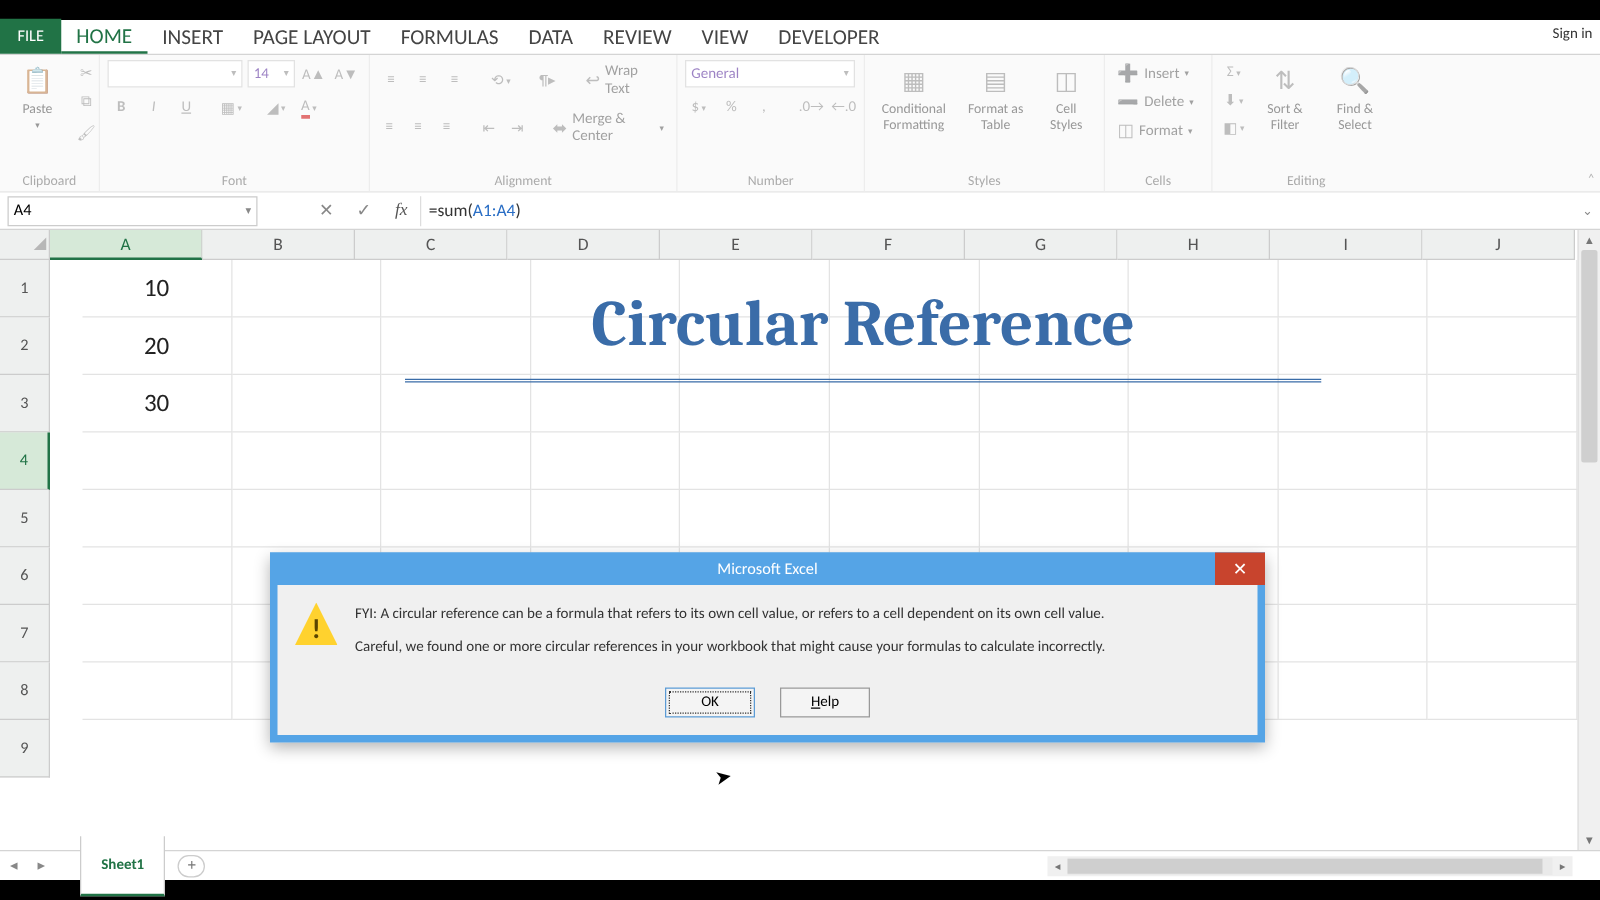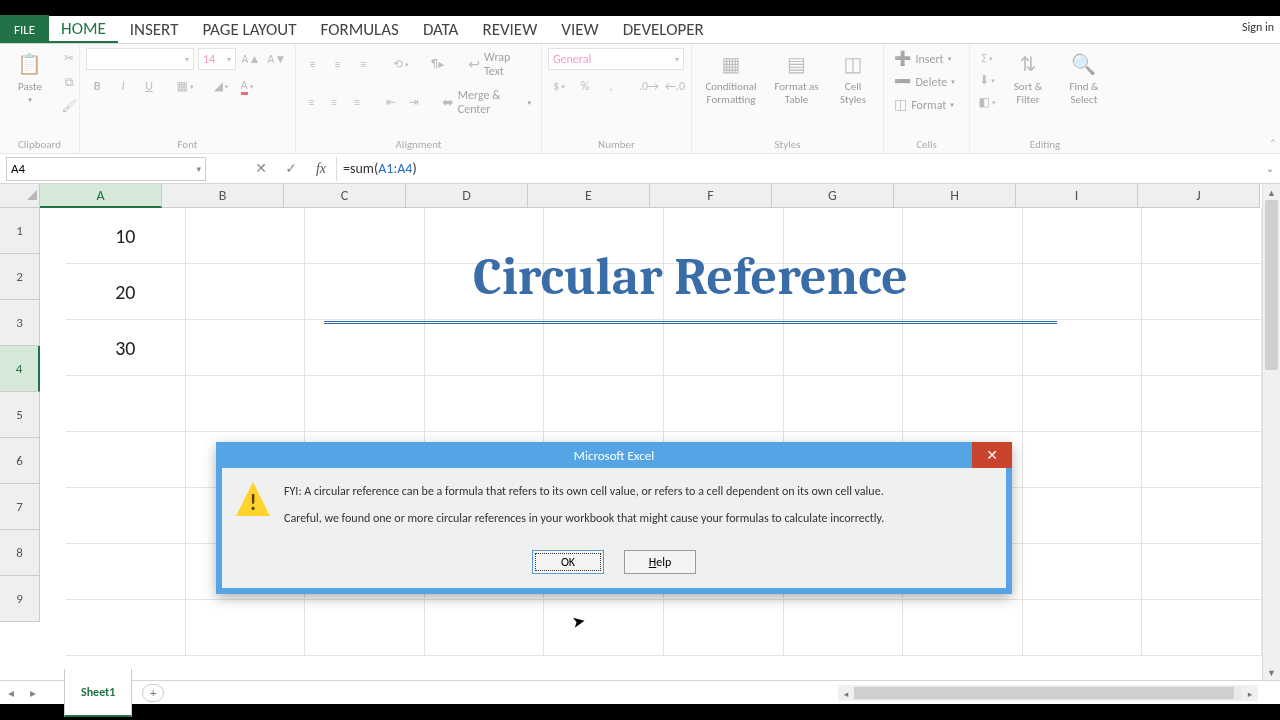--- a/index.html
+++ b/index.html
@@ -20,21 +20,21 @@
   .group-label { text-align:center; font-size:11px; color:#666; padding-top:2px; }
   .ribbon-collapse { position:absolute; right:4px; bottom:4px; font-size:11px; color:#777; }
 
   .big-btn { display:flex; flex-direction:column; align-items:center; gap:2px; padding:2px 4px; font-size:11px; color:#444; min-width:48px; }
   .big-btn .ico { width:28px; height:28px; display:flex; align-items:center; justify-content:center; font-size:20px; color:#888; }
 
   .mini-col { display:flex; flex-direction:column; gap:4px; }
   .mini-row { display:flex; gap:4px; align-items:center; }
   .mini-btn { width:22px; height:20px; display:flex; align-items:center; justify-content:center; font-size:12px; color:#888; border:1px solid transparent; }
   .mini-btn.dd::after { content:"▾"; font-size:7px; margin-left:2px; color:#888; }
-  .combo { height:22px; border:1px solid #ccc; background:#fff; font-size:12px; color:#ec4899; padding:0 16px 0 4px; display:flex; align-items:center; position:relative; }
+  .combo { height:22px; border:1px solid #ccc; background:#fff; font-size:12px; color:#4c1d95; padding:0 16px 0 4px; display:flex; align-items:center; position:relative; }
   .combo::after { content:"▾"; position:absolute; right:4px; font-size:8px; color:#888; }
   .txtbtn { display:flex; align-items:center; gap:4px; font-size:12px; color:#555; padding:2px 4px; }
   .txtbtn .ico { font-size:14px; color:#888; }
   .disabled { opacity:.55; }
 
   
   .formulabar { height:30px; border-bottom:1px solid #d4d4d4; display:flex; align-items:center; background:#fff; }
   .namebox { width:200px; height:24px; border:1px solid #ccc; margin-left:6px; display:flex; align-items:center; justify-content:space-between; padding:0 4px; font-size:13px; position:relative; }
   .namebox::after { content:"▾"; font-size:9px; color:#888; }
   .fb-btn { width:30px; height:24px; display:flex; align-items:center; justify-content:center; color:#888; font-size:14px; }
@@ -47,26 +47,26 @@
   .gridwrap { flex:1; display:flex; overflow:hidden; position:relative; }
   .corner { width:40px; height:24px; background:#eef0ef; border-right:1px solid #ccc; border-bottom:1px solid #ccc; position:absolute; left:0; top:0; z-index:3; display:flex; align-items:center; justify-content:flex-end; }
   .corner::after { content:""; border-left:10px solid transparent; border-bottom:10px solid #b7b7b7; margin:0 2px 2px 0; }
   .colheads { position:absolute; left:40px; right:18px; top:0; height:24px; display:flex; z-index:2; }
   .colhead { background:#eef0ef; border-right:1px solid #ccc; border-bottom:1px solid #ccc; display:flex; align-items:center; justify-content:center; font-size:14px; color:#555; }
   .colhead.sel { background:#d6e9d8; border-bottom:2px solid #217346; color:#217346; }
   .rowheads { position:absolute; top:24px; left:0; width:40px; bottom:0; z-index:2; }
   .rowhead { height:46px; background:#eef0ef; border-right:1px solid #ccc; border-bottom:1px solid #ccc; display:flex; align-items:center; justify-content:center; font-size:13px; color:#555; }
   .rowhead.sel { background:#d6e9d8; border-right:2px solid #217346; color:#217346; }
   .cells { position:absolute; left:40px; top:24px; right:18px; bottom:0; }
-  .cellrow { display:flex; height:56px;margin-left:26px; }
+  .cellrow { display:flex; height:46px;margin-left:26px; }
   .cell { border-right:1px solid #e3e3e3; border-bottom:1px solid #e3e3e3; display:flex; align-items:center; justify-content:center; font-size:20px; color:#222; font-family:Calibri,sans-serif; overflow:visible; position:relative; }
   .cell.activecell { outline:2px solid #217346; outline-offset:-1px; z-index:2; }
   .yellow { background:#ffff00; font-weight:bold; font-size:19px; line-height:1.1; text-align:center; padding:2px; }
 
-  .title-overlay { position:absolute; left:284px; top:24px; width:733px; height:92px; display:flex; align-items:center; justify-content:center; font-family:Cambria,Georgia,serif; font-weight:bold; font-size:52px; color:#3a6ca8; border-bottom:3px double #3a6ca8; z-index:1; pointer-events:none; }
+  .title-overlay { position:absolute; left:284px; top:6px; width:733px; height:92px; display:flex; align-items:center; justify-content:center; font-family:Cambria,Georgia,serif; font-weight:bold; font-size:52px; color:#3a6ca8; border-bottom:3px double #3a6ca8; z-index:1; pointer-events:none; }
 
   .vscroll { position:absolute; right:0; top:0; bottom:0; width:18px; background:#f0f0f0; border-left:1px solid #ddd; z-index:3; }
   .vscroll .arrow { height:16px; display:flex; align-items:center; justify-content:center; font-size:9px; color:#777; }
   .vscroll .thumb { position:absolute; left:2px; right:2px; top:16px; height:170px; background:#cfcfcf; border-radius:2px; }
 
   
   .sheetbar { height:24px; background:#fff; border-top:1px solid #d4d4d4; display:flex; align-items:center; position:relative; font-size:12px; }
   .sheet-nav { width:22px; text-align:center; color:#888; }
   .sheet-tab { border:1px solid #ccc; border-top:none; padding:16px 16px; background:#fff; font-weight:bold; color:#217346; border-bottom:2px solid #217346; }
   .sheet-add { width:22px; height:18px; border:1px solid #ccc; border-radius:9px; margin-left:10px; display:flex; align-items:center; justify-content:center; color:#777; font-size:13px; }

